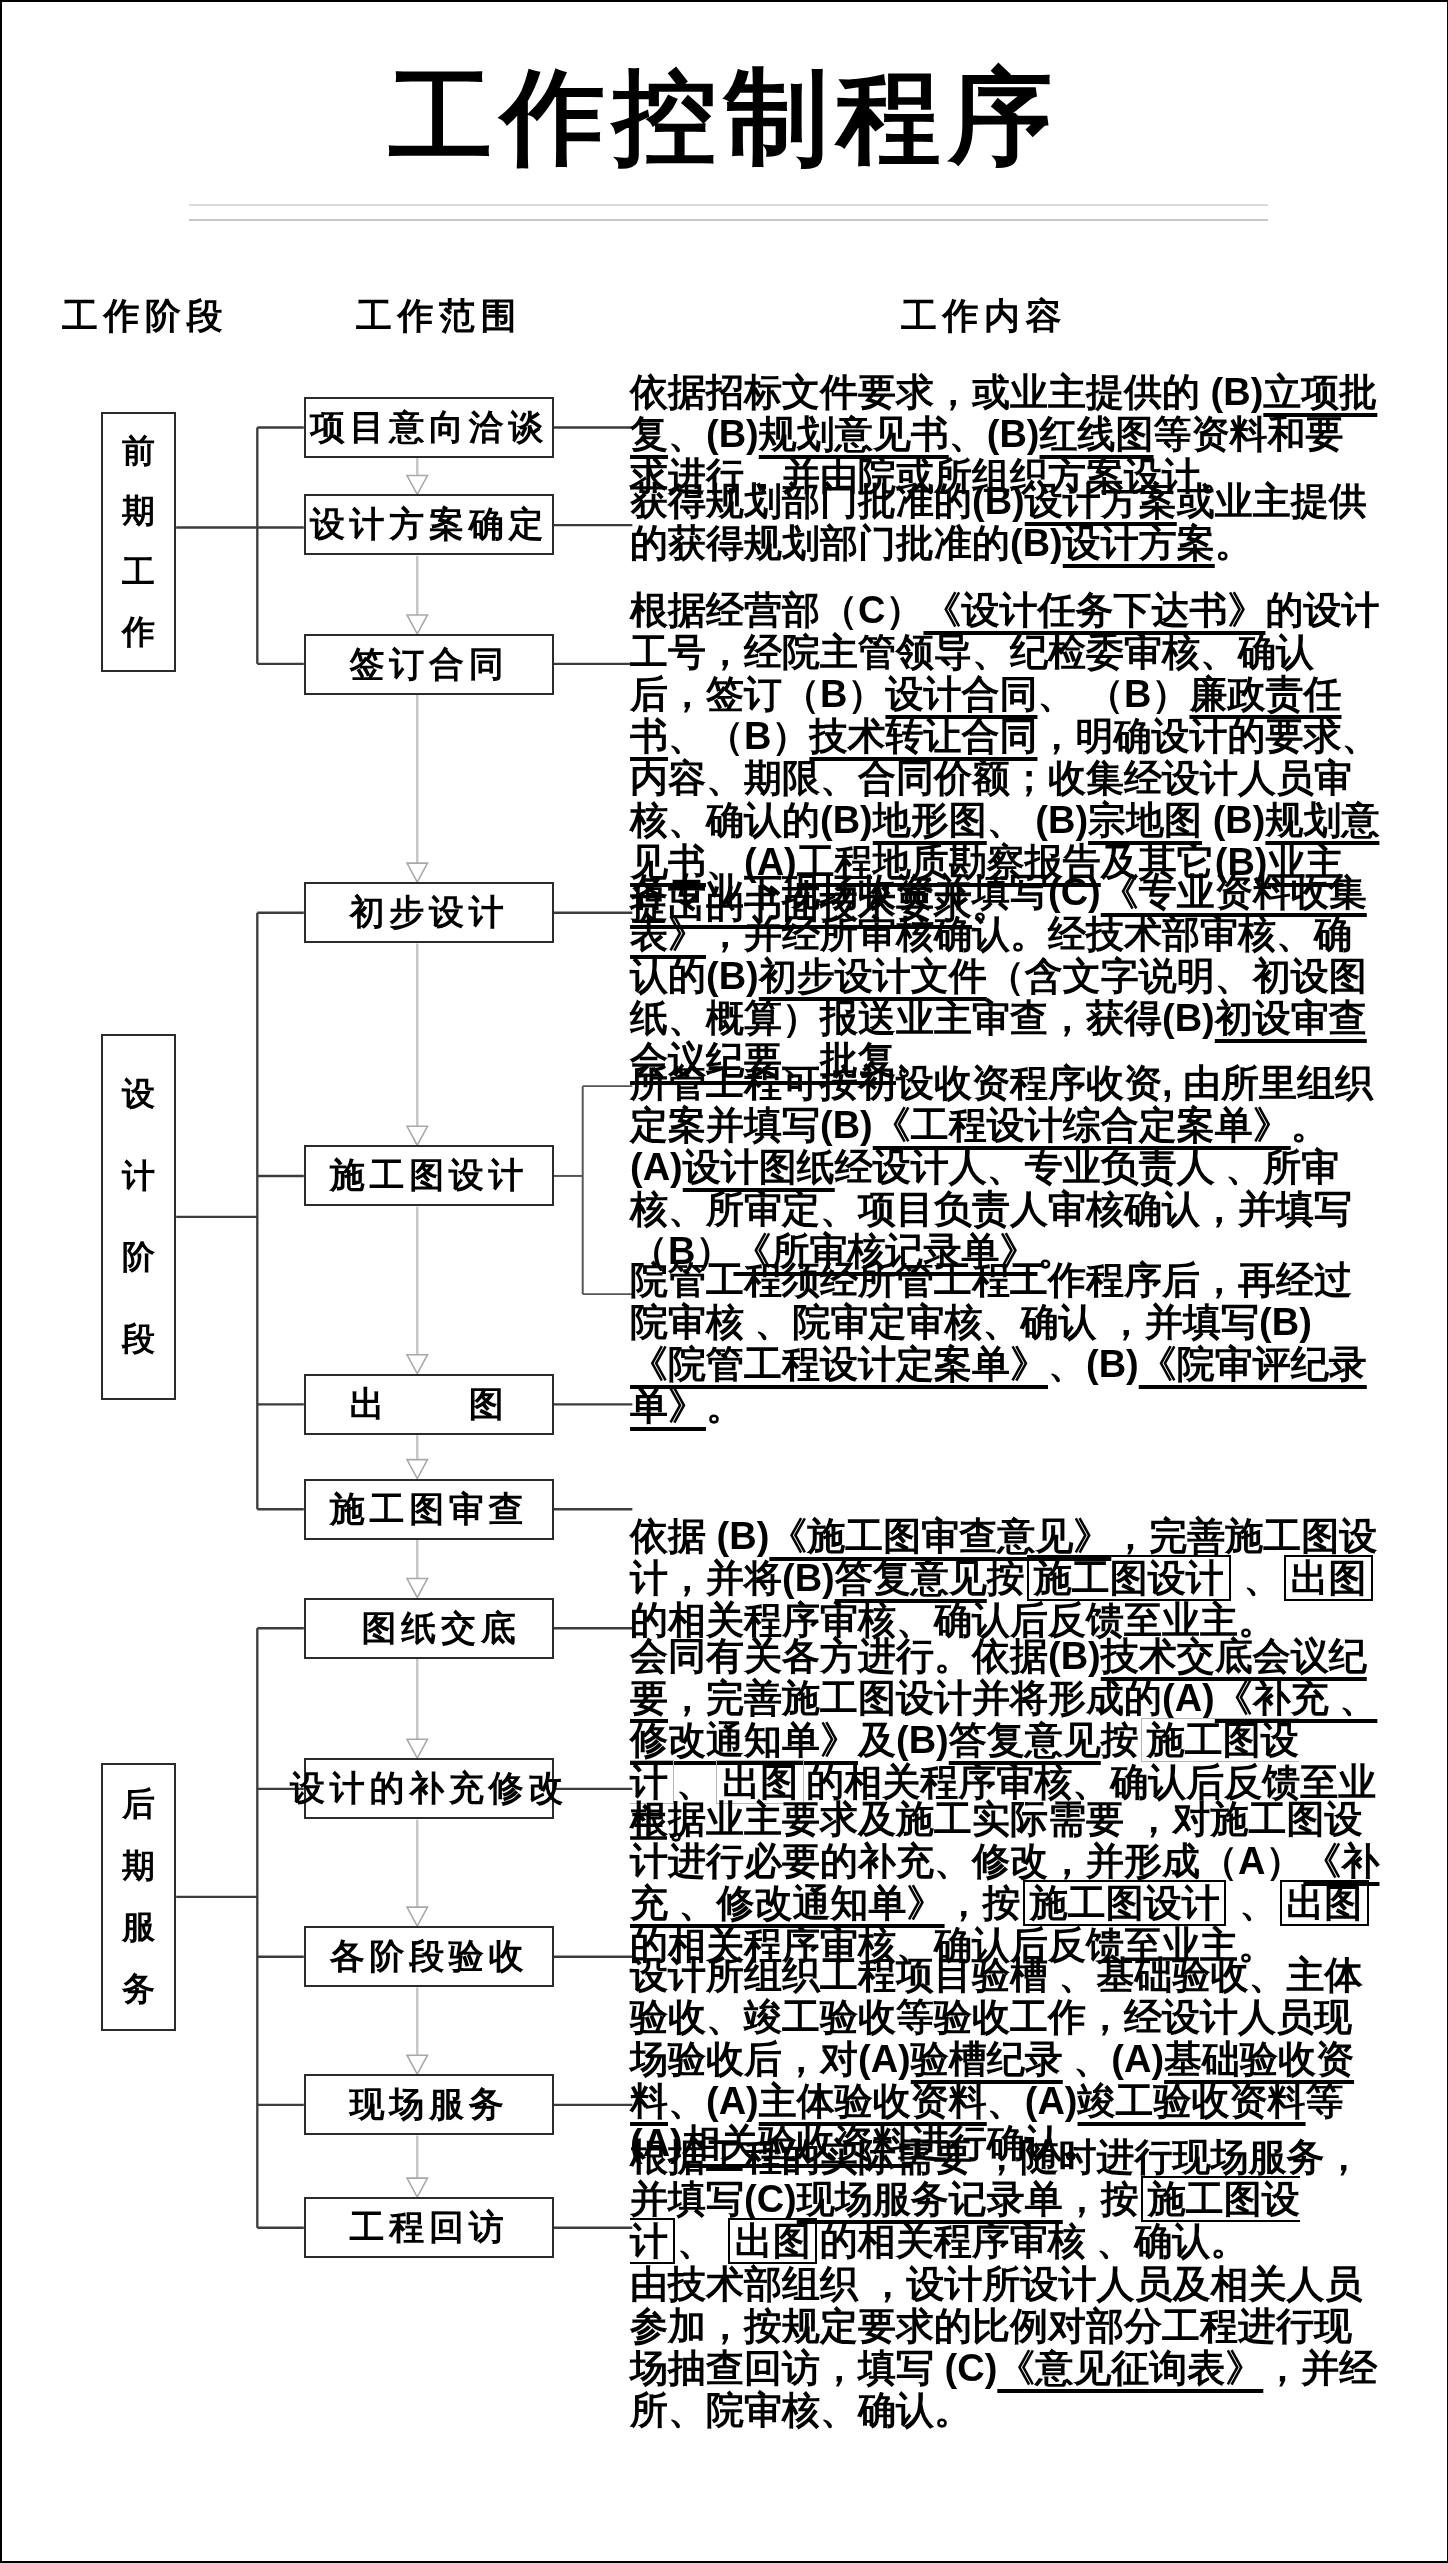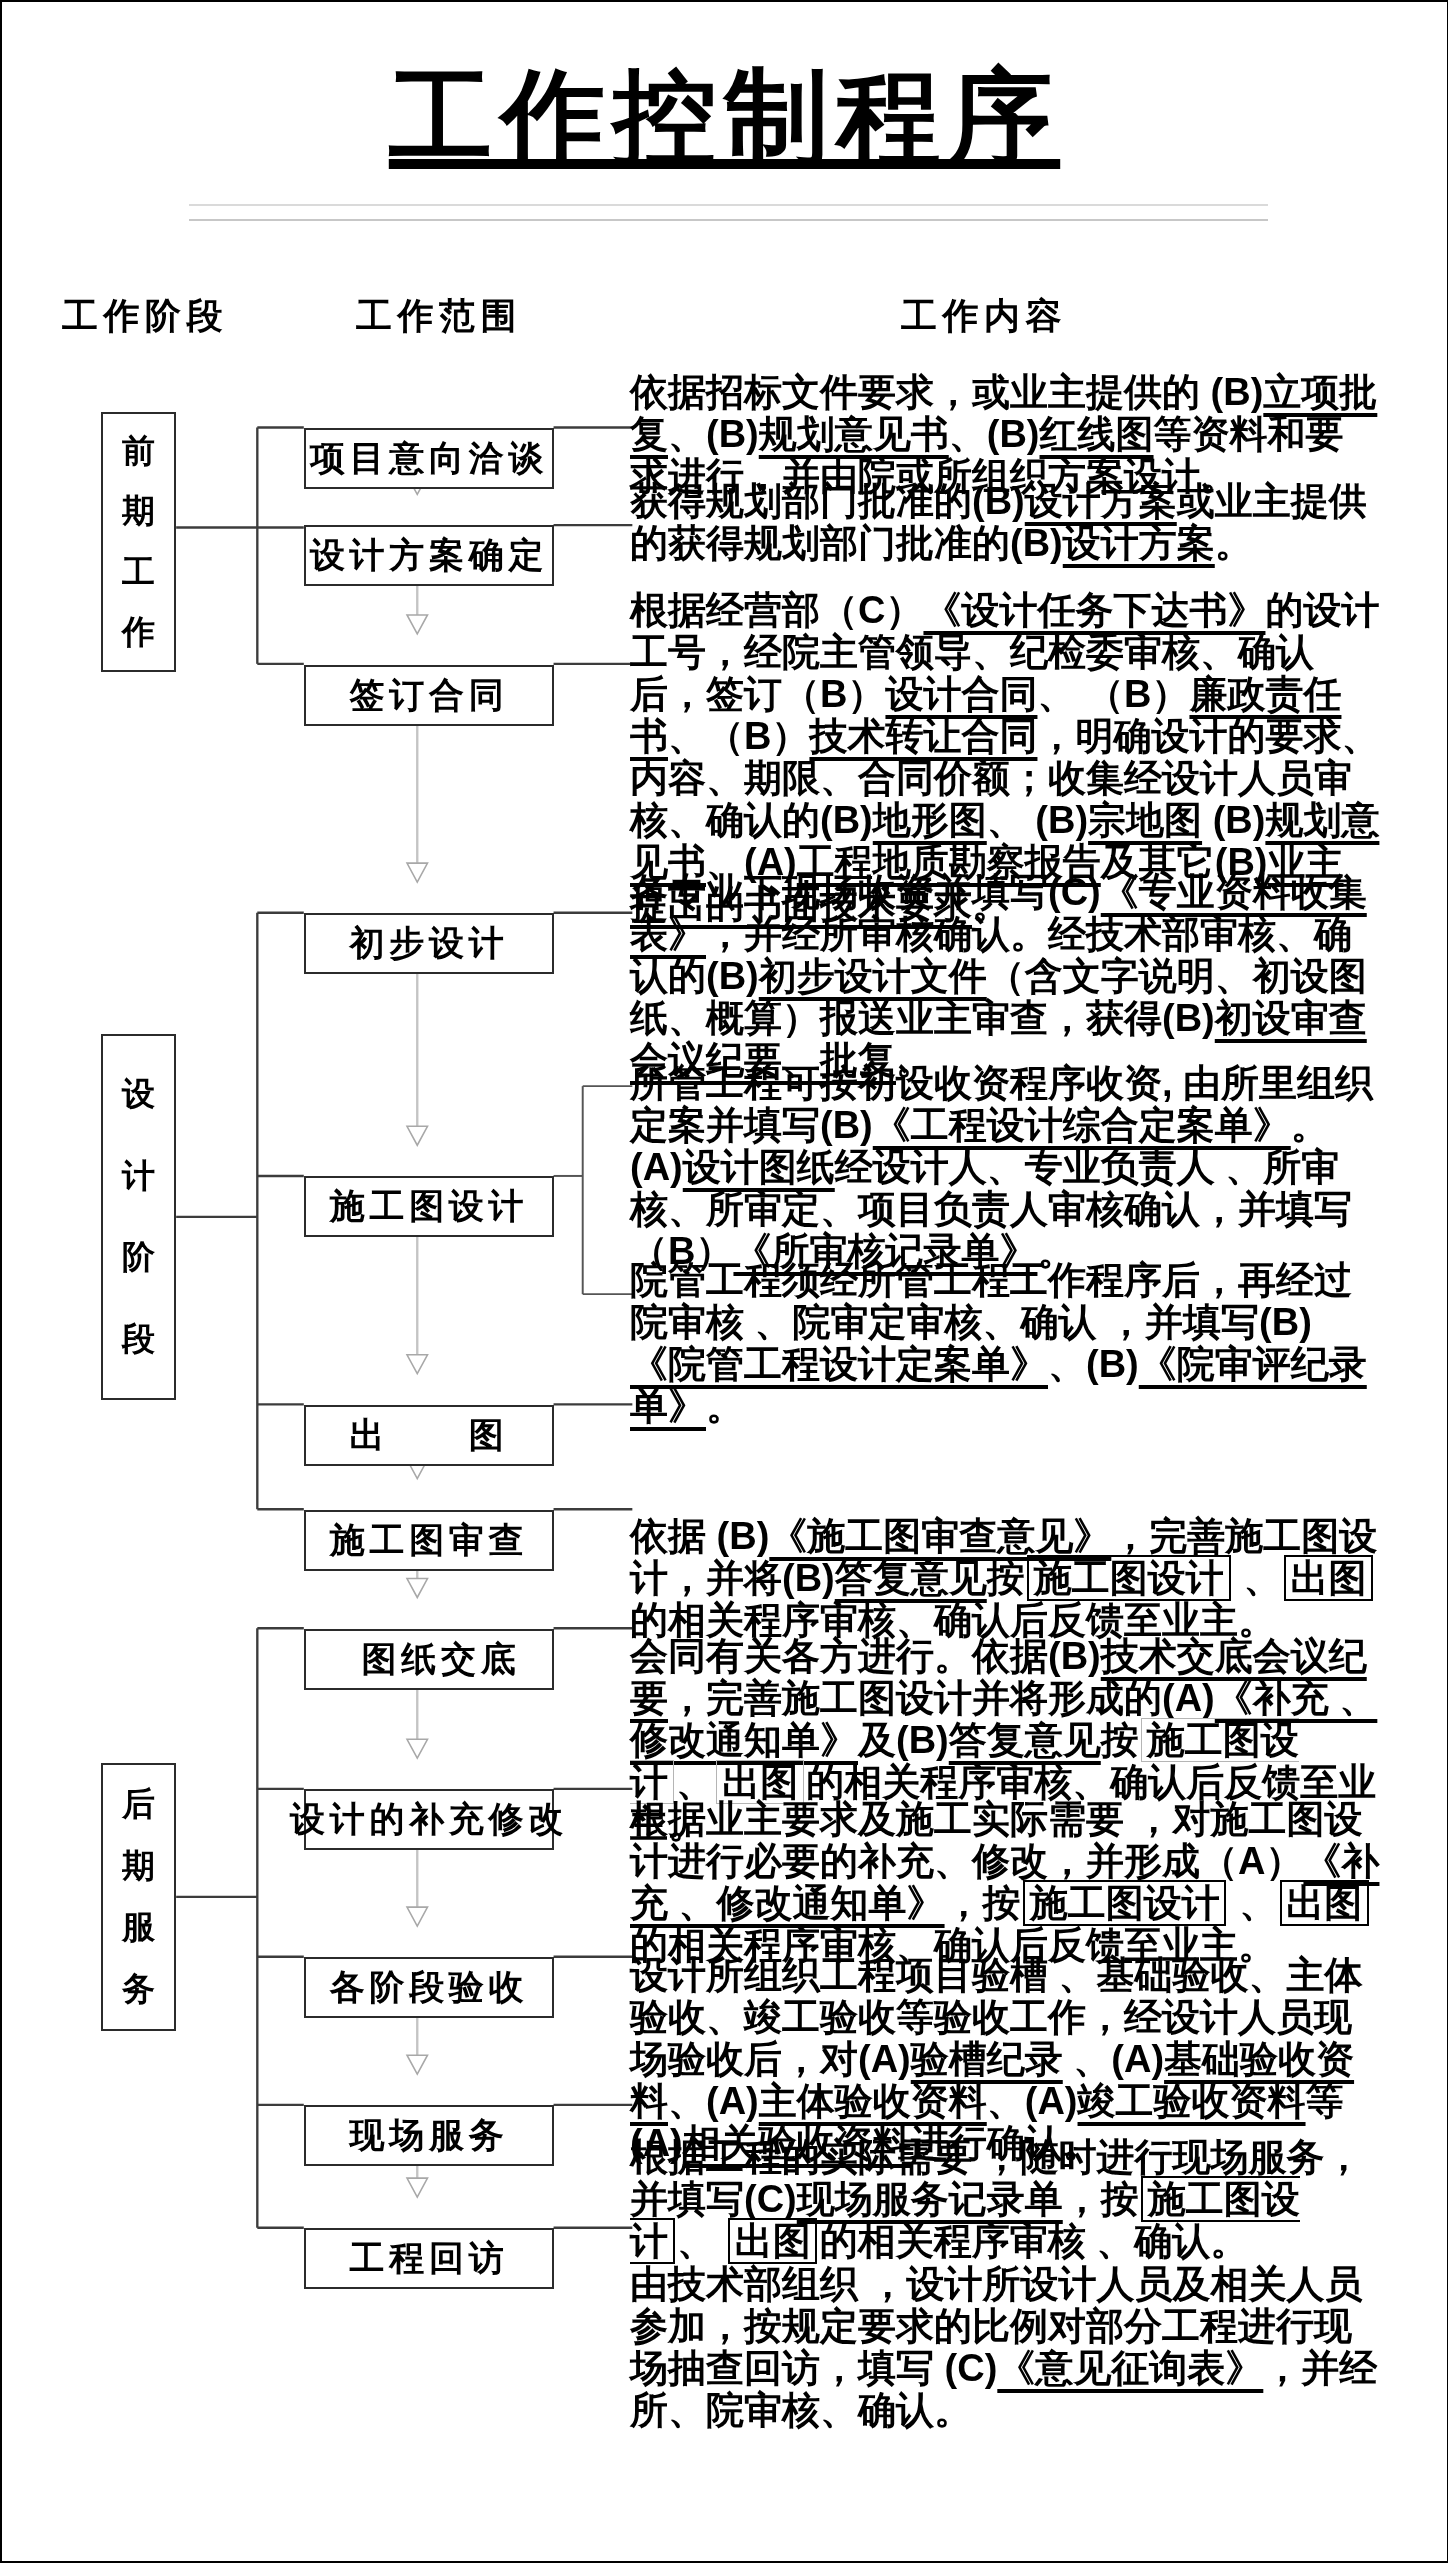--- a/index.html
+++ b/index.html
@@ -8,21 +8,21 @@
     background:#ffffff; border:2.4px solid #000; box-sizing:border-box;
     overflow:hidden;
     font-family:"Liberation Sans", sans-serif;
     color:#000;
   }
   .title {
     position:absolute; top:57px; left:0; width:100%;
     text-align:center;
     font-family:"Liberation Serif", serif;
     font-size:104px; font-weight:bold; letter-spacing:7.9px;
-    line-height:118px; white-space:nowrap;text-decoration:underline;
+    line-height:118px; white-space:nowrap;
   }
   .rule { position:absolute; left:187px; width:1079px; height:1.6px; }
   .rule-top { top:202px; background:#dadada; }
   .rule-bottom { top:217px; background:#c7c7c7; }
 
   .hdr {
     position:absolute; top:290px;
     font-size:36px; font-weight:bold; letter-spacing:5.5px; white-space:nowrap;
   }
   .hdr-stage  { left:60px; }
@@ -38,21 +38,21 @@
     font-size:33px; font-weight:600;
   }
   .sbox-early  { top:410px;  height:260px; }
   .sbox-design { top:1032px; height:366px; }
   .sbox-late   { top:1761px; height:268px; }
 
   .pbox {
     position:absolute; left:302px; width:250px; height:61px;
     border:2.4px solid #2b2b2b; box-sizing:border-box; background:#fff;
     display:flex; align-items:center; justify-content:center;
-    font-size:35px; font-weight:600; letter-spacing:4.7px; white-space:nowrap;margin-top:31px;
+    font-size:35px; font-weight:600; letter-spacing:4.7px; white-space:nowrap;
   }
 
   .tblock {
     position:absolute; left:628px; width:750px;
     font-size:38px; line-height:42px; font-weight:600;
     text-align:left;
   }
   .seg   { }
   .seg-u {
     text-decoration:underline;

